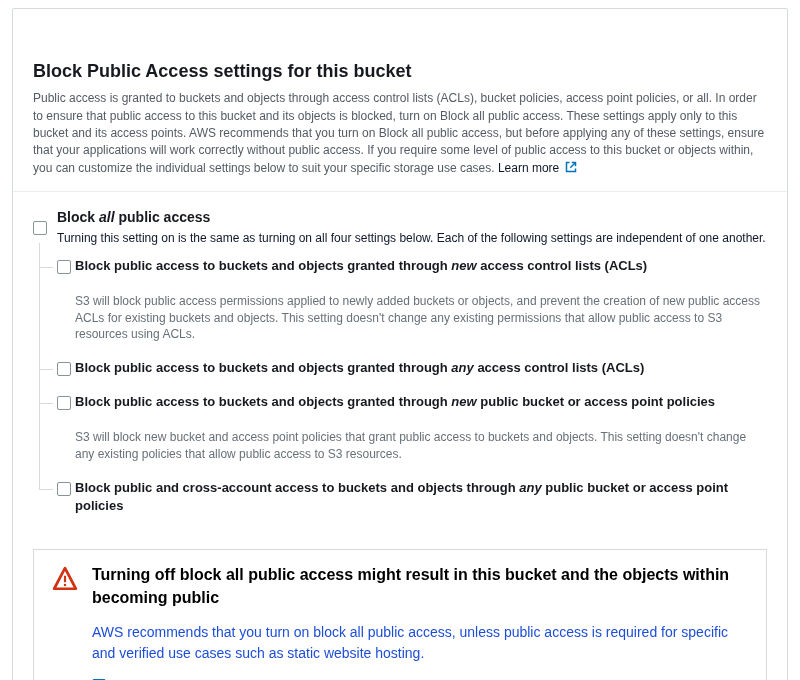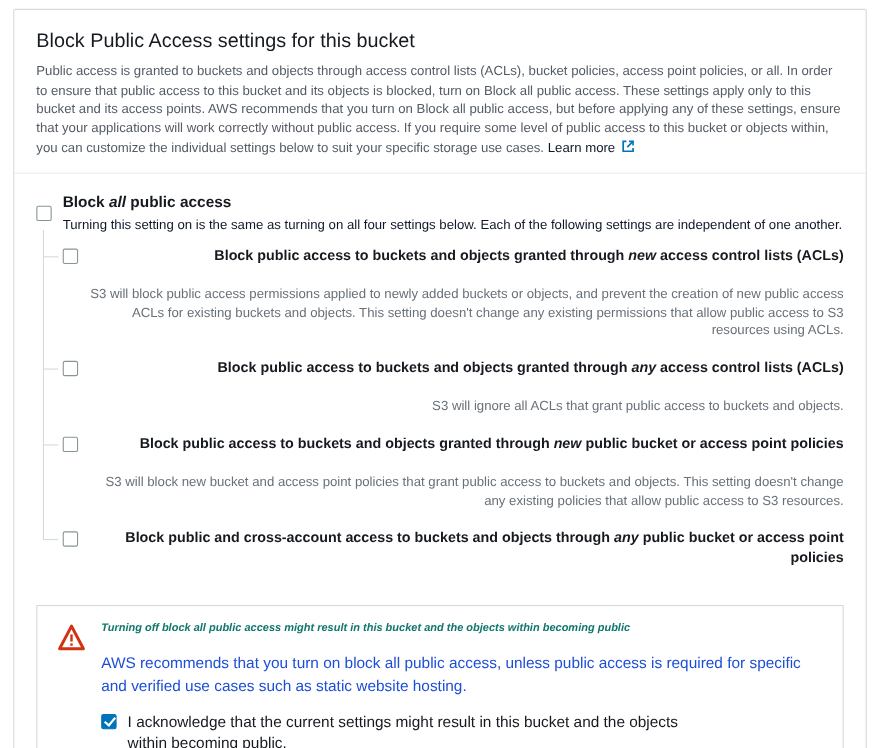--- a/index.html
+++ b/index.html
@@ -16,23 +16,24 @@
     .panel {
       border: 1px solid #d5dbdb;
       border-radius: 2px;
       background: #fff;
     }
     .panel-header {
       padding: 16px 20px 14px 20px;
     }
     .panel-title {
       font-size: 18px;
-      font-weight: 400;
+      font-weight: 700;
       color: #16191f;
       margin-bottom: 6px;
+      margin-top: 34px;
     }
     .panel-desc {
       font-size: 12px;
       color: #545b64;
       line-height: 1.45;
     }
     .learn-more {
       color: #0f172a;
       text-decoration: none;
       cursor: pointer;
@@ -89,21 +90,20 @@
     }
     .master-label .em { font-style: italic; font-weight: 700; }
     .master-sub {
       font-size: 12px;
       color: #0f172a;
       margin-top: 2px;
     }
     .tree {
       margin-left: 6px;
       margin-top: 10px;
-      text-align: right;
     }
     .tree-item {
       position: relative;
       padding-left: 36px;
       margin-bottom: 16px;
     }
     .tree-item::before {
       content: "";
       position: absolute;
       left: 0;
@@ -153,25 +153,24 @@
     }
     .warn-icon {
       flex: 0 0 auto;
       width: 26px;
       height: 26px;
       margin-right: 14px;
       margin-top: 2px;
     }
     .warn-content { flex: 1; }
     .warn-title {
-      font-size: 10px;
-      font-weight: 700;
-      color: #0f766e;
-      line-height: 1.4;
-      font-style: italic;
+      font-size: 16px;
+      font-weight: 700;
+      color: #000000;
+      line-height: 1.4;
     }
     .warn-text {
       font-size: 14px;
       color: #1d4ed8;
       line-height: 1.45;
       margin-top: 13px;
     }
     .ack-row {
       display: flex;
       align-items: flex-start;
@@ -228,21 +227,20 @@
           <span>Block public access to buckets and objects granted through </span><span class="em">new</span><span> access control lists (ACLs)</span>
         </div>
         <div class="opt-desc">S3 will block public access permissions applied to newly added buckets or objects, and prevent the creation of new public access ACLs for existing buckets and objects. This setting doesn't change any existing permissions that allow public access to S3 resources using ACLs.</div>
       </div>
 
       <div class="tree-item">
         <div class="checkbox"></div>
         <div class="opt-label">
           <span>Block public access to buckets and objects granted through </span><span class="em">any</span><span> access control lists (ACLs)</span>
         </div>
-        <div class="opt-desc">S3 will ignore all ACLs that grant public access to buckets and objects.</div>
       </div>
 
       <div class="tree-item">
         <div class="checkbox"></div>
         <div class="opt-label">
           <span>Block public access to buckets and objects granted through </span><span class="em">new</span><span> public bucket or access point policies</span>
         </div>
         <div class="opt-desc">S3 will block new bucket and access point policies that grant public access to buckets and objects. This setting doesn't change any existing policies that allow public access to S3 resources.</div>
       </div>
 

